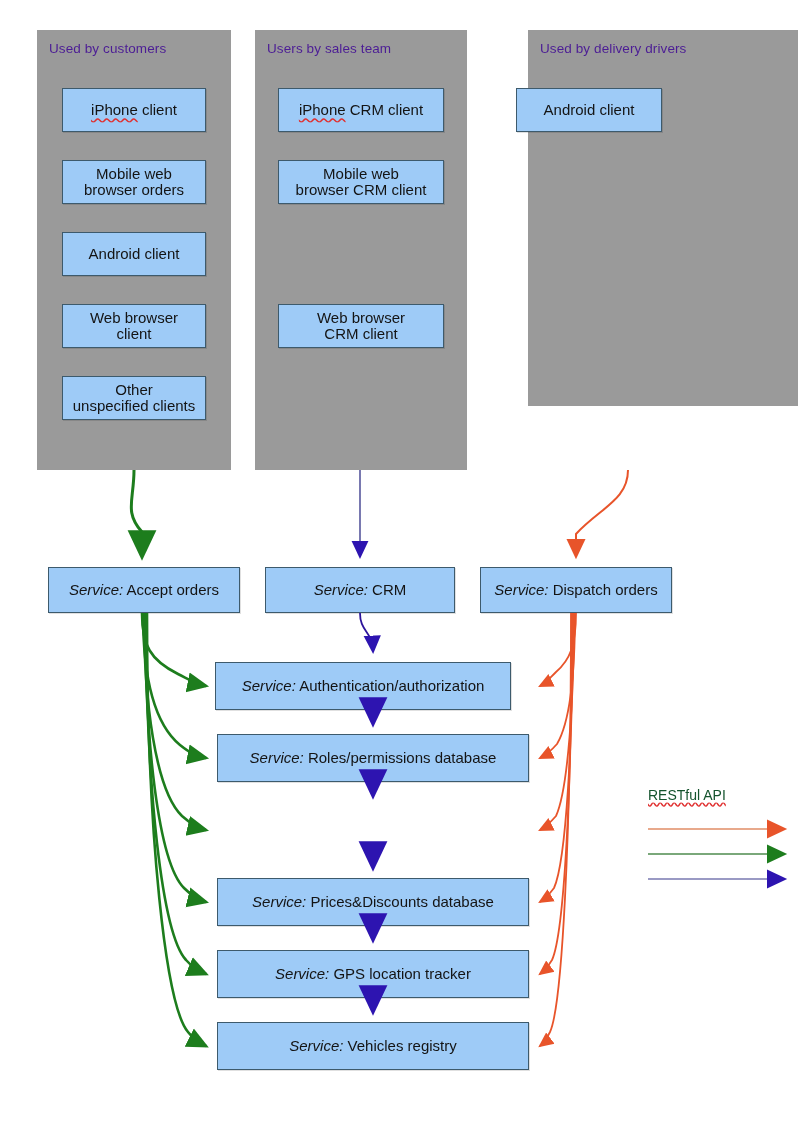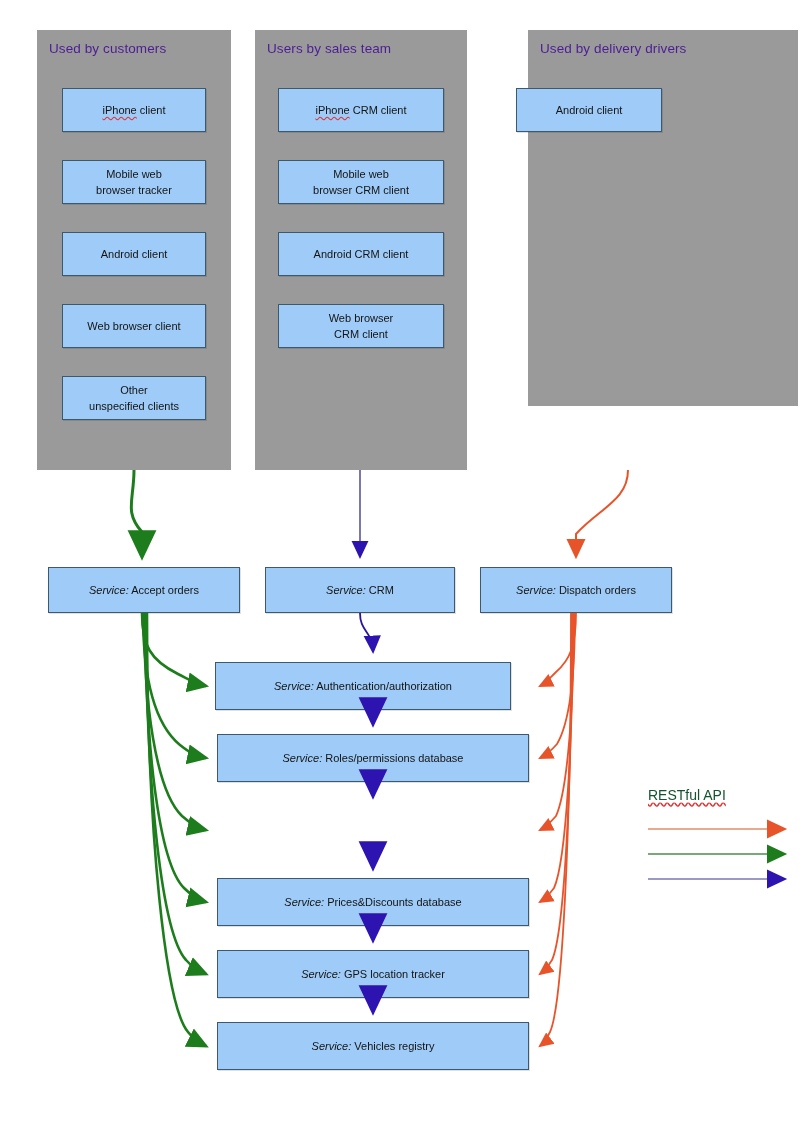--- a/index.html
+++ b/index.html
@@ -35,21 +35,21 @@
   .node {
     position: absolute;
     box-sizing: border-box;
     background: #9ecbf7;
     border: 1.6px solid #3d5a6c;
     display: flex;
     align-items: center;
     justify-content: center;
     text-align: center;
     color: #141414;
-    font-size: 11px;
+    font-size: 15px;
     line-height: 16px;
     padding: 2px 8px;
     box-shadow: 1px 1px 0 rgba(0,0,0,0.12);
   }
   .node .lbl { display: block; }
   .node .lbl .l2 { display: block; }
   .svc-kw {
     font-style: italic;
   }
   .misspelled {
@@ -88,21 +88,21 @@
     <div class="group-title">Used by delivery drivers</div>
   </div>
 
   <div class="node" style="left:62px; top:88px; width:144px; height:44px;">
     <span class="lbl"><span class="misspelled">iPhone</span><span> client</span></span>
   </div>
 
   <div class="node" style="left:62px; top:160px; width:144px; height:44px;">
     <span class="lbl">
       <span>Mobile web</span>
-      <span class="l2">browser tracker</span>
+      <span class="l2">browser orders</span>
     </span>
   </div>
 
   <div class="node" style="left:62px; top:232px; width:144px; height:44px;">
     <span class="lbl">Android client</span>
   </div>
 
   <div class="node" style="left:62px; top:304px; width:144px; height:44px;">
     <span class="lbl">Web browser client</span>
   </div>
@@ -118,23 +118,20 @@
     <span class="lbl"><span class="misspelled">iPhone</span><span> CRM client</span></span>
   </div>
 
   <div class="node" style="left:278px; top:160px; width:166px; height:44px;">
     <span class="lbl">
       <span>Mobile web</span>
       <span class="l2">browser CRM client</span>
     </span>
   </div>
 
-  <div class="node" style="left:278px; top:232px; width:166px; height:44px;">
-    <span class="lbl">Android CRM client</span>
-  </div>
 
   <div class="node" style="left:278px; top:304px; width:166px; height:44px;">
     <span class="lbl">
       <span>Web browser</span>
       <span class="l2">CRM client</span>
     </span>
   </div>
 
 
   <div class="node" style="left:516px; top:88px; width:146px; height:44px;">

